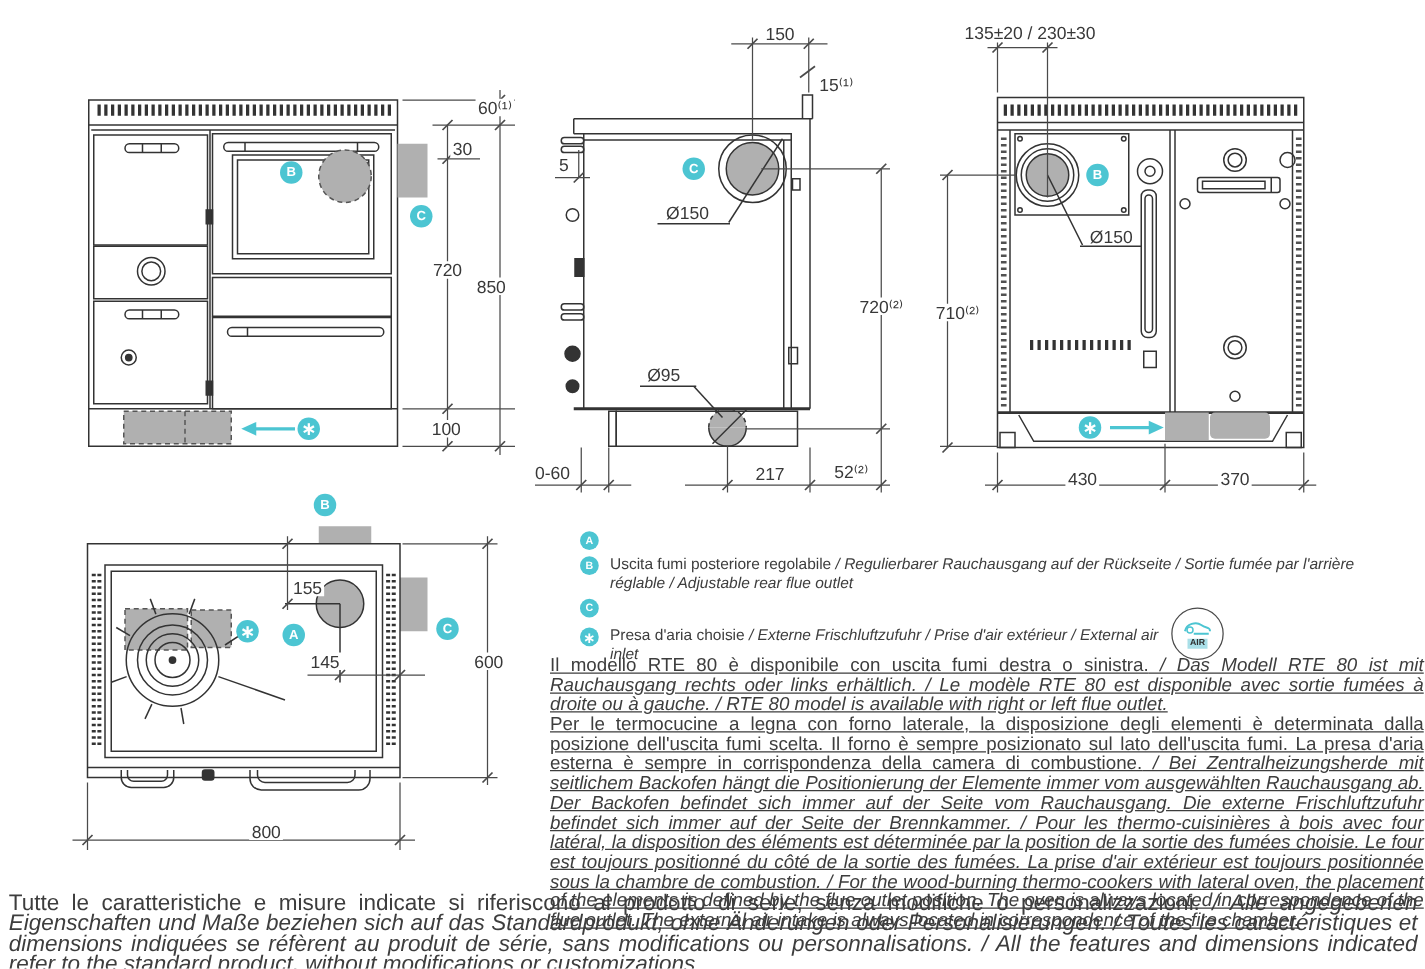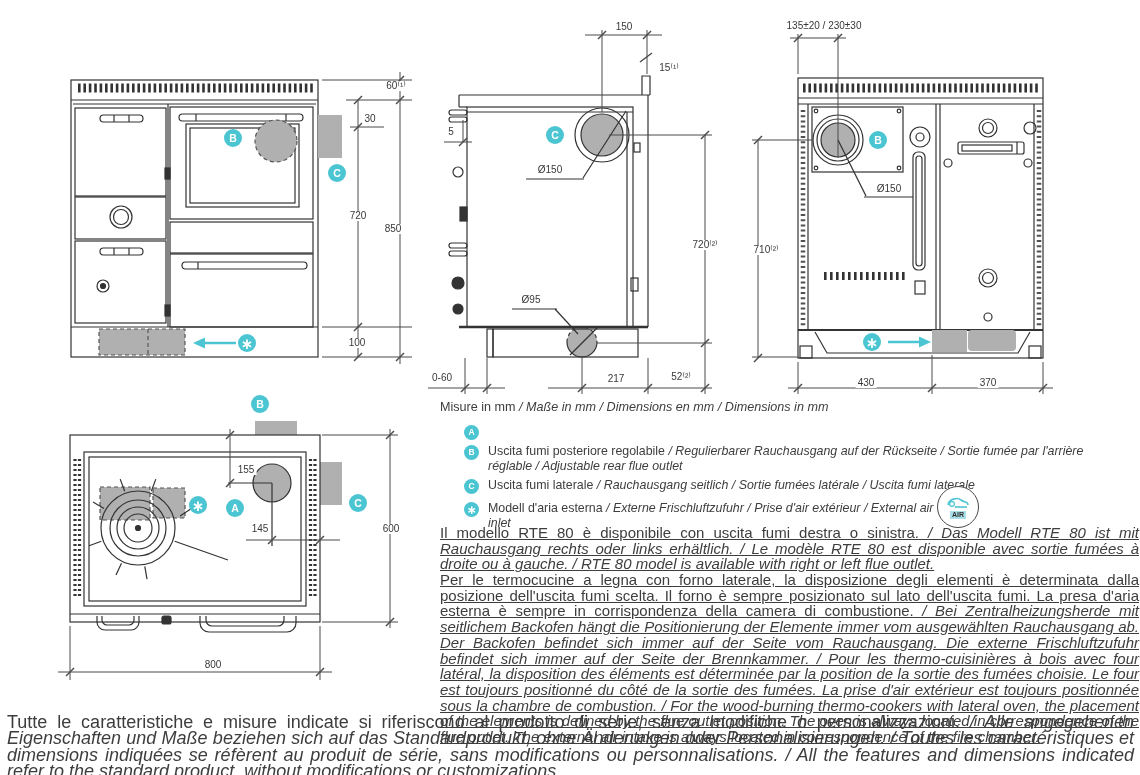--- a/index.html
+++ b/index.html
@@ -1,19 +1,19 @@
 <!DOCTYPE html>
 <html><head>
 <meta charset="utf-8">
 <style>
   html,body{margin:0;padding:0;background:#fff;}
   .page{position:relative;width:1140px;height:775px;background:#fff;overflow:hidden;
         font-family:"Liberation Sans","DejaVu Sans",sans-serif;color:#3d3d3d;}
   svg.lineart{position:absolute;left:0;top:0;}
-  .dim{position:absolute;transform:translate(-50%,-50%);font-size:10px;color:#383838;
+  .dim{position:absolute;transform:translate(-50%,-50%);font-size:14px;color:#383838;
        background:#fff;padding:0 2px;white-space:nowrap;line-height:1;}
   .badge{position:absolute;width:18px;height:18px;border-radius:50%;background:#4cc5d2;
          color:#fff;font-size:10.5px;font-weight:bold;display:flex;align-items:center;
          justify-content:center;transform:translate(-50%,-50%);line-height:1;}
   .badge.star{font-size:15px;}
   .legend{position:absolute;left:440px;top:400px;width:700px;height:132px;}
   .legend-units{position:absolute;left:0;top:0;font-size:12.6px;line-height:15px;}
   .legend-row{position:absolute;left:24px;display:flex;gap:9px;align-items:flex-start;
               font-size:12.4px;line-height:15.2px;width:660px;}
   .lbadge{flex:0 0 auto;width:15px;height:15px;border-radius:50%;background:#4cc5d2;color:#fff;
@@ -332,37 +332,33 @@
 <div class="badge star" style="left:247px;top:343px">∗</div>
 <div class="badge" style="left:555px;top:135px">C</div>
 <div class="badge" style="left:878px;top:140px">B</div>
 <div class="badge star" style="left:872px;top:342px">∗</div>
 <div class="badge" style="left:260px;top:404px">B</div>
 <div class="badge star" style="left:198px;top:505px">∗</div>
 <div class="badge" style="left:235px;top:508px">A</div>
 <div class="badge" style="left:358px;top:503px">C</div>
 
 <div class="legend">
-  <div class="legend-units">
-    <span>Misure in mm</span><span class="it"> / Maße in mm / Dimensions en mm / Dimensions in mm</span>
-  </div>
   <div class="legend-row" style="top:24px">
     <span class="lbadge">A</span>
   </div>
   <div class="legend-row" style="top:44px">
     <span class="lbadge">B</span>
     <span><span>Uscita fumi posteriore regolabile</span><span class="it"> / Regulierbarer Rauchausgang auf der Rückseite / Sortie fumée par l'arrière réglable / Adjustable rear flue outlet</span></span>
   </div>
   <div class="legend-row" style="top:78px">
     <span class="lbadge">C</span>
-    <span><span>Uscita fumi laterale</span><span class="it"> / Rauchausgang seitlich  / Sortie fumées latérale / Uscita fumi laterale</span></span>
   </div>
   <div class="legend-row" style="top:101px;width:480px">
     <span class="lbadge star">∗</span>
-    <span><span>Modell d'aria esterna</span><span class="it"> / Externe Frischluftzufuhr / Prise d'air extérieur / External air inlet</span></span>
+    <span><span>Presa d'aria choisie</span><span class="it"> / Externe Frischluftzufuhr / Prise d'air extérieur / External air inlet</span></span>
   </div>
 </div>
 
 <div class="air-icon">
   <svg width="26" height="16" viewBox="0 0 26 16">
     <path d="M3,10 C4,4 12,2 16,5 C20,8 23,6 23,10" fill="none" stroke="#4cc5d2" stroke-width="1.6"></path>
     <circle cx="7" cy="9" r="2.4" fill="none" stroke="#4cc5d2" stroke-width="1.2"></circle>
     <line x1="10" y1="12" x2="22" y2="12" stroke="#4cc5d2" stroke-width="1.6"></line>
   </svg>
   <span class="air-label">AIR</span>

